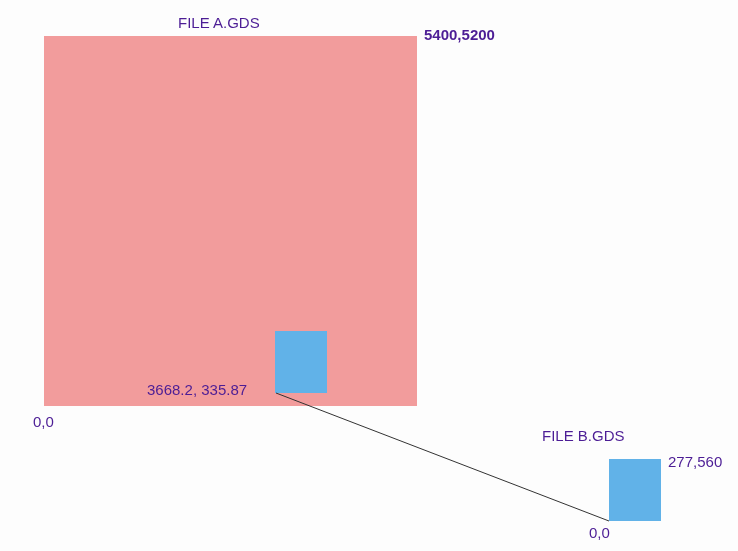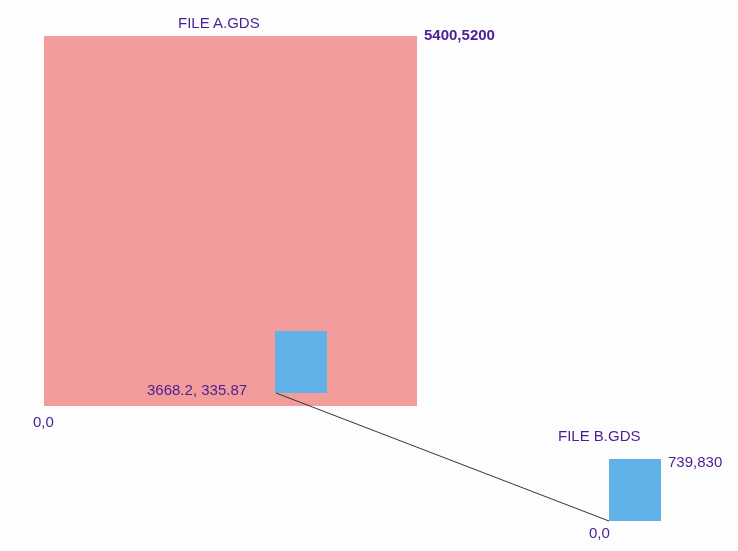--- a/index.html
+++ b/index.html
@@ -53,25 +53,25 @@
   <div class="label" style="left:178px; top:14px;">FILE A.GDS</div>
 
   <div class="label" style="left:424px; top:26px;font-weight:bold;">5400,5200</div>
 
   <div class="label" style="left:33px; top:413px;">0,0</div>
 
   <div class="box box-b-small" style="left:275px; top:331px; width:52px; height:62px;"></div>
 
   <div class="label" style="left:147px; top:381px;">3668.2, 335.87</div>
 
-  <div class="label" style="left:558px; top:427px;">FILE B.GDS</div>
+  <div class="label" style="left:542px; top:427px;">FILE B.GDS</div>
 
   <div class="box box-b-small" style="left:609px; top:459px; width:52px; height:62px;"></div>
 
-  <div class="label" style="left:668px; top:453px;">739,830</div>
+  <div class="label" style="left:668px; top:453px;">277,560</div>
 
   <div class="label" style="left:589px; top:524px;">0,0</div>
 
   <svg class="connector">
     <line x1="276" y1="393" x2="609" y2="521" stroke="#333" stroke-width="1"></line>
   </svg>
 
 </div>
 
 </body></html>

